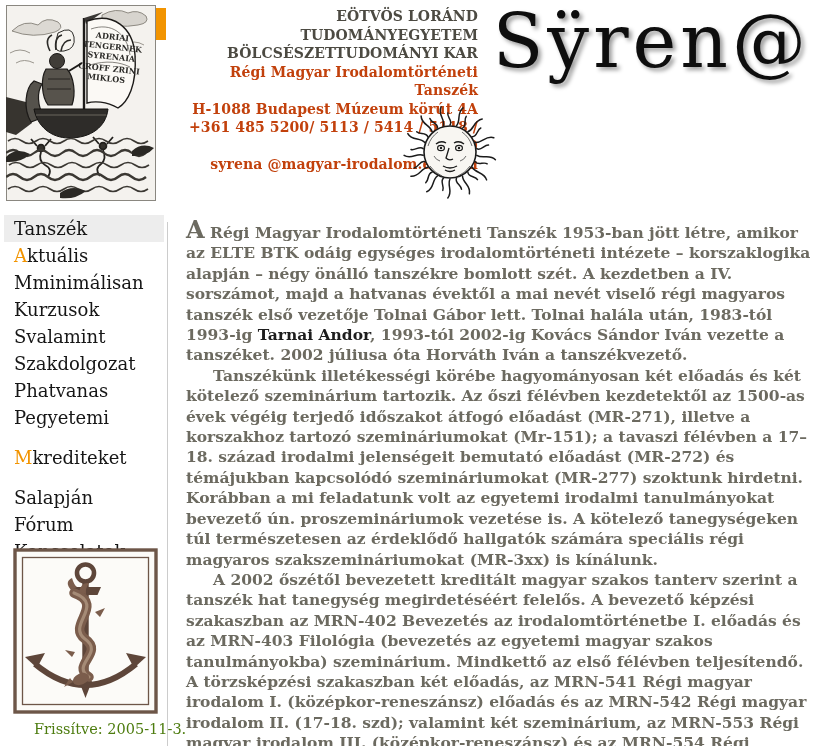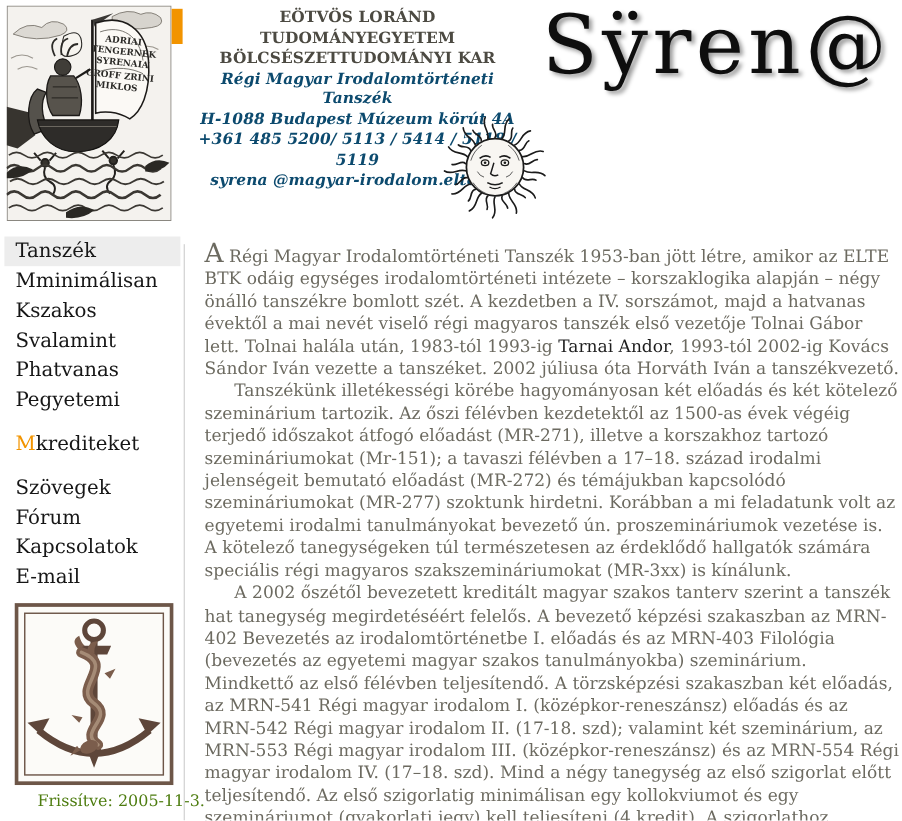--- a/index.html
+++ b/index.html
@@ -4,25 +4,25 @@
 <style>
   html,body{margin:0;padding:0;}
   body{
     width:820px;height:746px;position:relative;overflow:hidden;
     background:#ffffff;font-family:"DejaVu Serif", serif;
   }
   
   .ship-wrap{position:absolute;left:6px;top:5px;width:150px;height:196px;}
   .orange-bar{position:absolute;left:156px;top:8px;width:10px;height:32px;background:#F29400;}
   .addr{
-    position:absolute;left:172px;top:7px;width:306px;text-align:center;
+    position:absolute;left:172px;top:7px;width:306px;text-align:right;
     font-weight:bold;font-size:14px;line-height:18.5px;color:#4c4a42;
     letter-spacing:.1px;
   }
-  .addr .maroon{color:#0c4a6e;font-style:italic;}
+  .addr .maroon{color:#c2410c;}
   .logo{
     position:absolute;right:10px;top:-4px;
     font-size:74px;line-height:90px;color:#0e0e0e;
     letter-spacing:4px;text-shadow:3px 3px 4px #9c9c9c;
     font-family:"DejaVu Serif", serif;
   }
   .sun-wrap{position:absolute;left:390px;top:104px;width:120px;height:100px;}
   
   .menu{position:absolute;left:4px;top:215px;width:160px;margin:0;padding:0;
         font-size:18px;color:#161616;}
@@ -31,21 +31,21 @@
   .menu li.gap{margin-top:13px;}
   .menu .mi.accent{color:#F29400;}
   .anchor-wrap{position:absolute;left:13px;top:548px;width:145px;height:166px;}
   .updated{position:absolute;left:34px;top:721px;font-size:14.5px;color:#4d7c0f;}
   
   .divider{position:absolute;left:167px;top:222px;width:1px;height:524px;background:#cccccc;}
   .content{
     position:absolute;left:186px;top:220px;width:632px;
     font-size:15.5px;line-height:20.4px;color:#6c6a60;text-align:left;
   }
-  .content p{margin:0;}
+  .content p{margin:0;font-weight:bold;}
   .content p.indent{text-indent:27px;}
   .dropcap{font-size:24px;line-height:20px;color:#6c6a60;}
   .link-dark{color:#1d1d1d;text-decoration:none;cursor:pointer;}
   svg text{font-family:"DejaVu Serif", serif;}
 </style>
 </head>
 <body>
 
 <div class="ship-wrap">
   <svg viewBox="0 0 150 196" width="150" height="196">
@@ -154,27 +154,29 @@
       <circle cx="69" cy="44" r="1.2" fill="#1b1b1b"></circle>
       <path d="M59,44 q-2,7 -3,10 q3,3 7,1" fill="none" stroke="#1b1b1b" stroke-width="1.3"></path>
       <path d="M53,62 q7,4 14,0 M55,66 q5,3 10,0" fill="none" stroke="#1b1b1b" stroke-width="1.3"></path>
       <path d="M44,52 q2,4 6,5 M76,52 q-2,4 -6,5" fill="none" stroke="#5a5a5a" stroke-width="0.9"></path>
     </g>
   </svg>
 </div>
 
 <ul class="menu" id="menu">
   <li class="active"><span class="mi">T</span><span>anszék</span></li>
+  <li><span class="mi accent">A</span><span>ktuális</span></li>
   <li><span class="mi">M</span><span>minimálisan</span></li>
-  <li><span class="mi">K</span><span>szakos</span></li>
+  <li><span class="mi">K</span><span>urzusok</span></li>
   <li><span class="mi">S</span><span>valamint</span></li>
+  <li><span class="mi">S</span><span>zakdolgozat</span></li>
   <li><span class="mi">P</span><span>hatvanas</span></li>
   <li><span class="mi">P</span><span>egyetemi</span></li>
   <li class="gap"><span class="mi accent">M</span><span>krediteket</span></li>
-  <li class="gap"><span class="mi">S</span><span>zövegek</span></li>
+  <li class="gap"><span class="mi">S</span><span>alapján</span></li>
   <li><span class="mi">F</span><span>órum</span></li>
   <li><span class="mi">K</span><span>apcsolatok</span></li>
   <li><span class="mi">E</span><span>-mail</span></li>
 </ul>
 
 <div class="anchor-wrap">
   <svg viewBox="0 0 145 166" width="145" height="166">
     <rect x="2" y="2" width="141" height="162" fill="#fcfbf8" stroke="#6d5648" stroke-width="3.4"></rect>
     <rect x="9.5" y="9.5" width="126" height="147" fill="none" stroke="#6d5648" stroke-width="1.3"></rect>
     <g>

